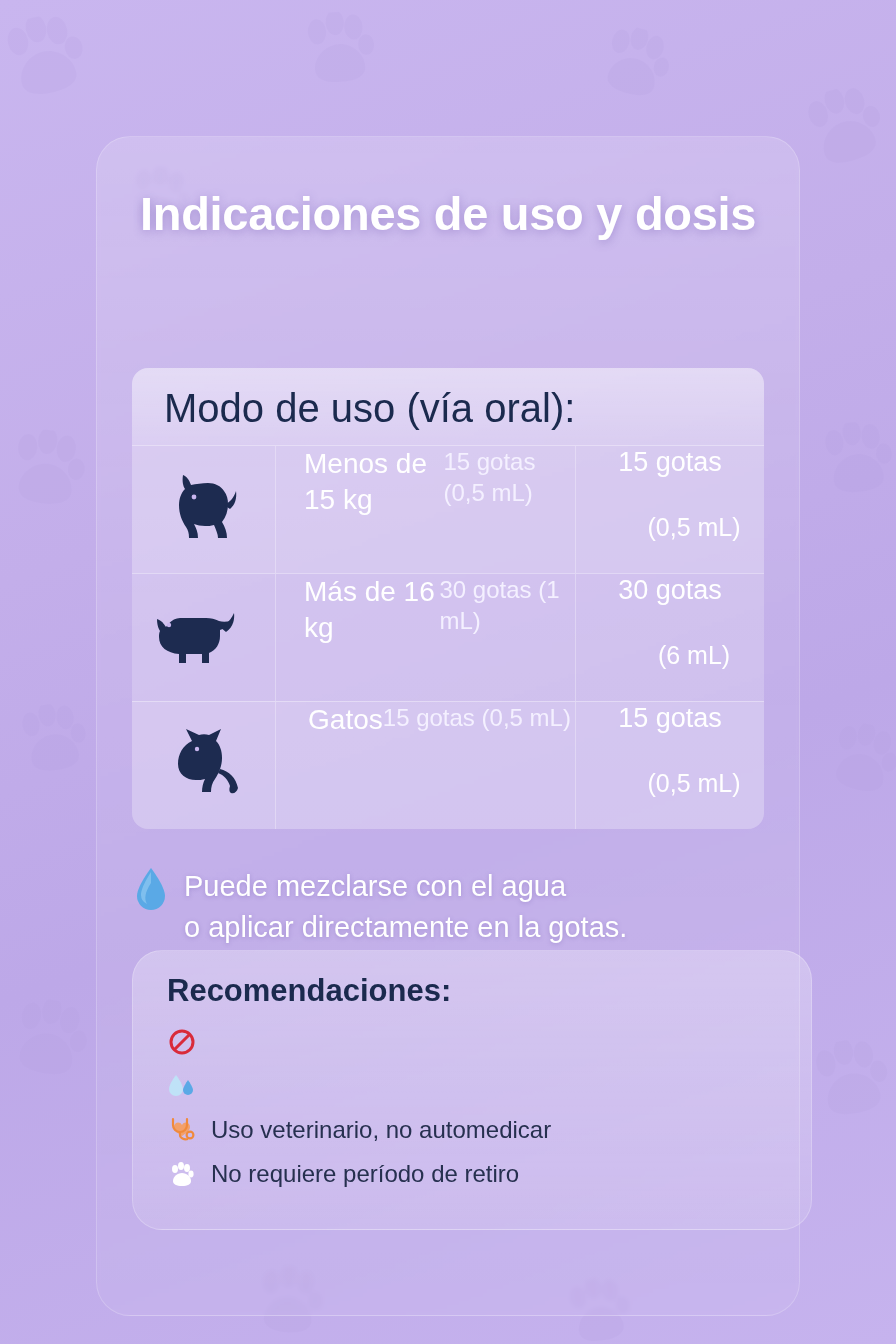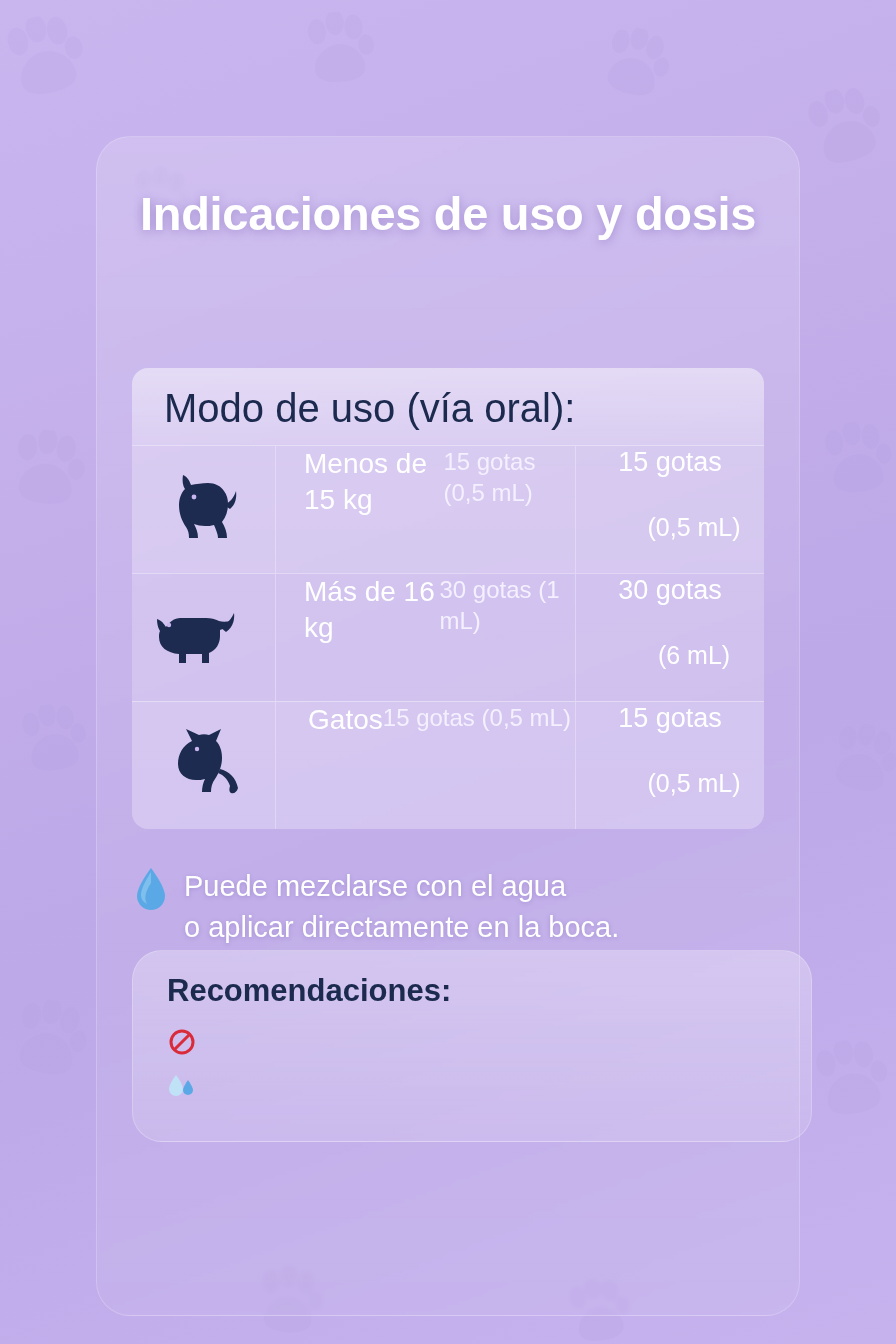--- a/index.html
+++ b/index.html
@@ -318,21 +318,21 @@
 
 <div class="note">
   <span>
     <svg width="34" height="46" viewBox="0 0 34 46">
       <path d="M17 2C17 2 3 20 3 30a14 14 0 0 0 28 0C31 20 17 2 17 2z" fill="#5aa9e6"></path>
       <path d="M17 6C17 6 7 21 7 29a10 10 0 0 0 6 9c-3-5-2-12 4-21 0-5 0-8 0-11z" fill="#8cc7f0" opacity=".75"></path>
     </svg>
   </span>
   <span class="note-text">
     <span>Puede mezclarse con el agua</span><br>
-    <span>o aplicar directamente en la boca.</span>
+    <span>o aplicar directamente en la gotas.</span>
   </span>
 </div>
 
 <div class="recs">
   <h2>Recomendaciones:</h2>
 
   <div class="rec-item">
     <span class="rec-ico">
       <svg width="28" height="28" viewBox="0 0 28 28">
         <circle cx="14" cy="14" r="11" fill="none" stroke="#d92b3a" stroke-width="3"></circle>
@@ -343,14 +343,37 @@
 
   <div class="rec-item">
     <span class="rec-ico">
       <svg width="30" height="28" viewBox="0 0 30 28">
         <path d="M9 3C9 3 2 12 2 17a7 7 0 0 0 14 0C16 12 9 3 9 3z" fill="#bfe2f7"></path>
         <path d="M21 8c0 0-5 7-5 10a5 5 0 0 0 10 0c0-3-5-10-5-10z" fill="#5aa9e6"></path>
       </svg>
     </span>
   </div>
 
-
+  <div class="rec-item">
+    <span class="rec-ico">
+      <svg width="30" height="30" viewBox="0 0 30 30">
+        <path d="M15 10c-2-4-8-3-8 2 0 4 5 7 8 9 3-2 8-5 8-9 0-5-6-6-8-2z" fill="#f3a06a"></path>
+        <path d="M6 4v6c0 4 3 7 7 7s7-3 7-7V4" fill="none" stroke="#f08a3c" stroke-width="2.2" stroke-linecap="round"></path>
+        <circle cx="23" cy="20" r="3.4" fill="none" stroke="#f08a3c" stroke-width="2.2"></circle>
+        <path d="M13 17v3c0 3 4 5 8 4" fill="none" stroke="#f08a3c" stroke-width="2.2"></path>
+      </svg>
+    </span>
+    <span>Uso veterinario, no automedicar</span>
+  </div>
+
+  <div class="rec-item">
+    <span class="rec-ico">
+      <svg width="28" height="28" viewBox="0 0 28 28">
+        <ellipse cx="7" cy="9" rx="3" ry="4" fill="#ffffff"></ellipse>
+        <ellipse cx="13" cy="6" rx="3" ry="4" fill="#ffffff"></ellipse>
+        <ellipse cx="19" cy="8" rx="3" ry="4" fill="#ffffff"></ellipse>
+        <ellipse cx="23" cy="14" rx="2.6" ry="3.4" fill="#ffffff"></ellipse>
+        <path d="M14 13c5 0 9 4 9 8 0 3.4-3.4 5-9 5s-9-1.6-9-5c0-4 4-8 9-8z" fill="#ffffff"></path>
+      </svg>
+    </span>
+    <span>No requiere período de retiro</span>
+  </div>
 </div>
 
 </body></html>

